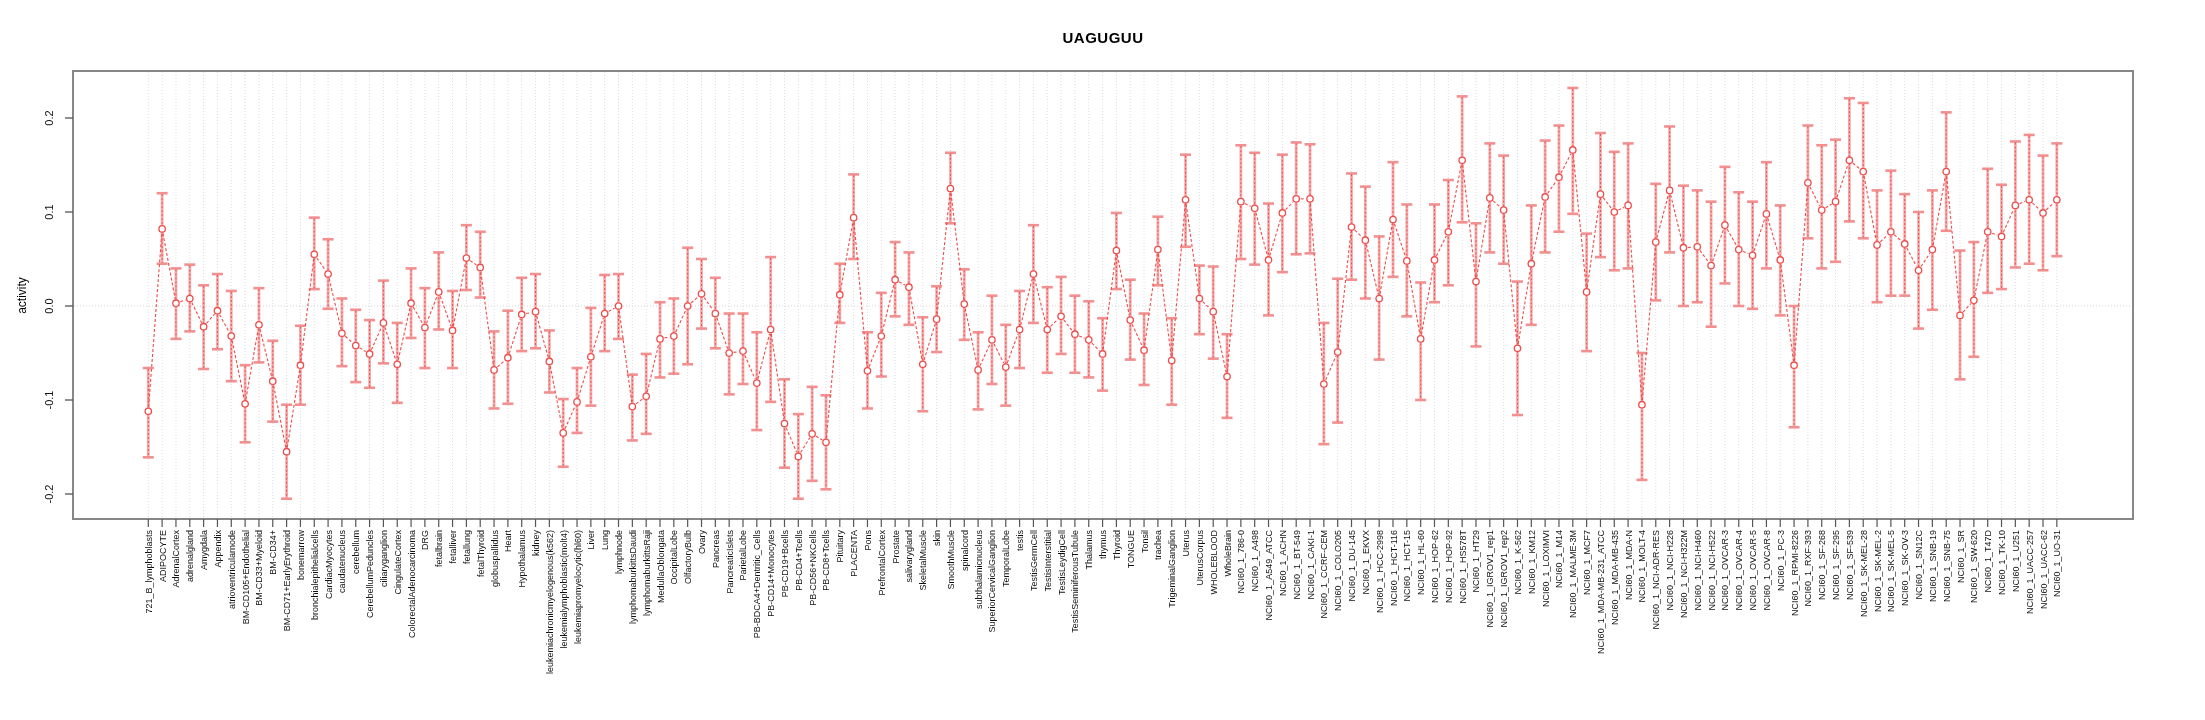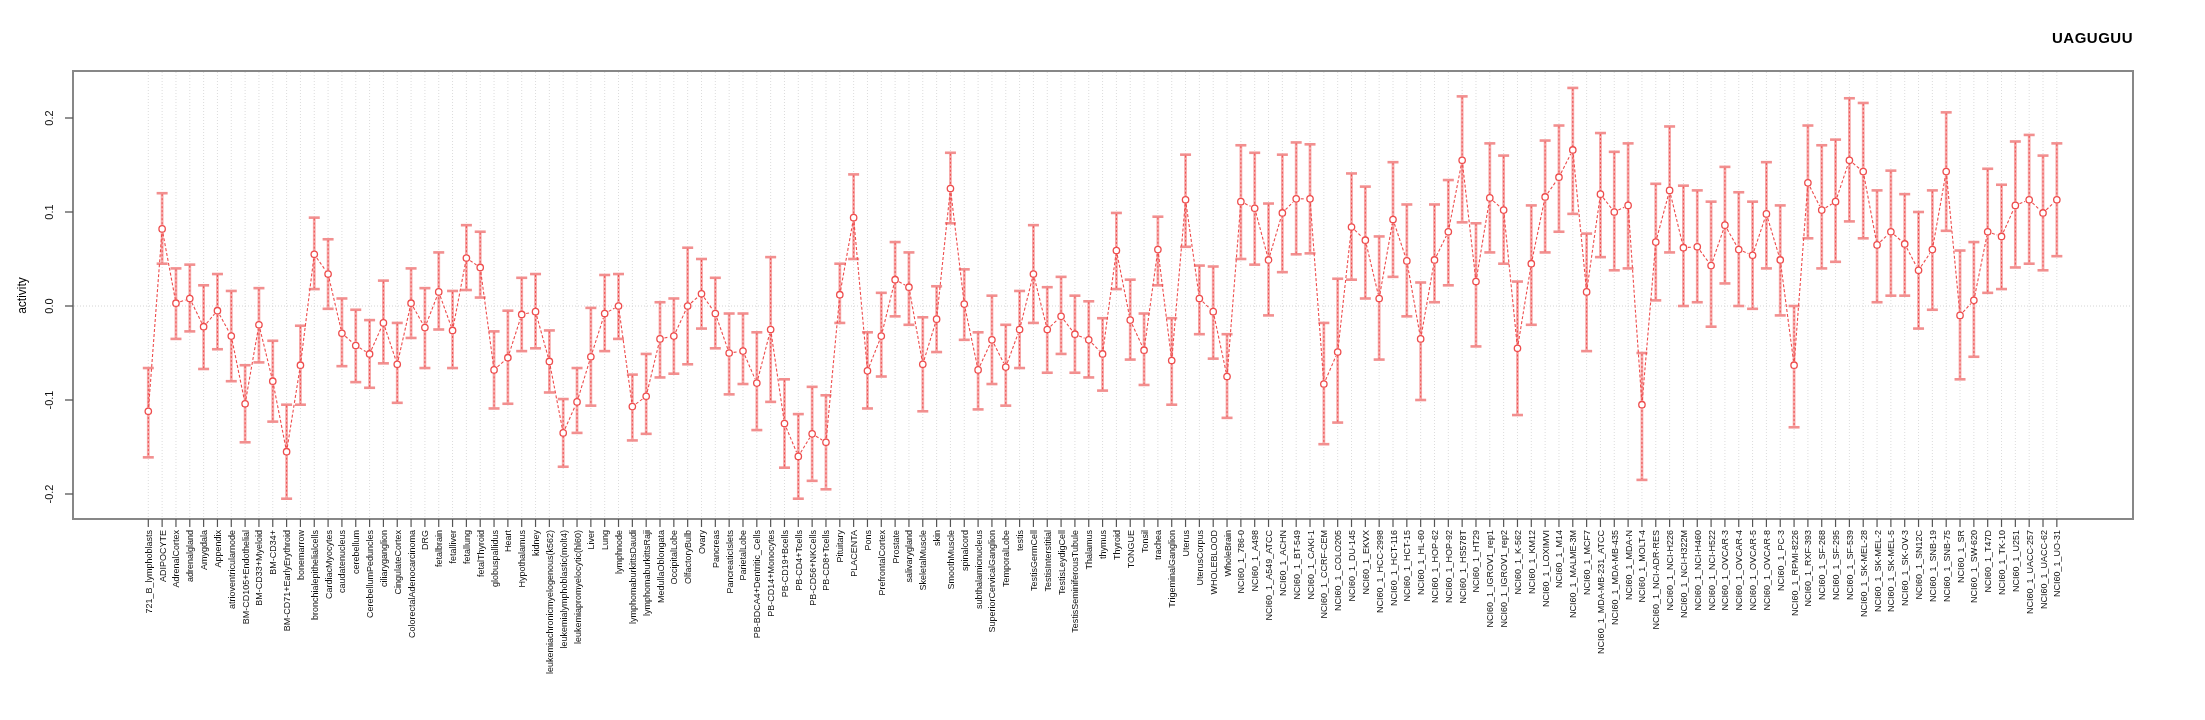--- a/index.html
+++ b/index.html
@@ -5,21 +5,21 @@
   html,body{margin:0;padding:0;background:#ffffff;}
   .canvas{
     position:relative;
     width:2205px;height:720px;
     background:#ffffff;
     font-family:"Liberation Sans", sans-serif;
     overflow:hidden;
   }
   .chart-title{
     position:absolute;left:73px;top:29px;width:2060px;
-    text-align:right;font-weight:bold;font-size:15px;color:#000;
+    text-align:center;font-weight:bold;font-size:15px;color:#000;
     letter-spacing:0.5px;
   }
   .y-axis-title{
     position:absolute;left:-14px;top:289px;width:70px;height:13px;
     text-align:center;font-size:12px;color:#000;
     transform:rotate(-90deg);
   }
   svg.plot{position:absolute;left:0;top:0;}
 </style>
 </head>

